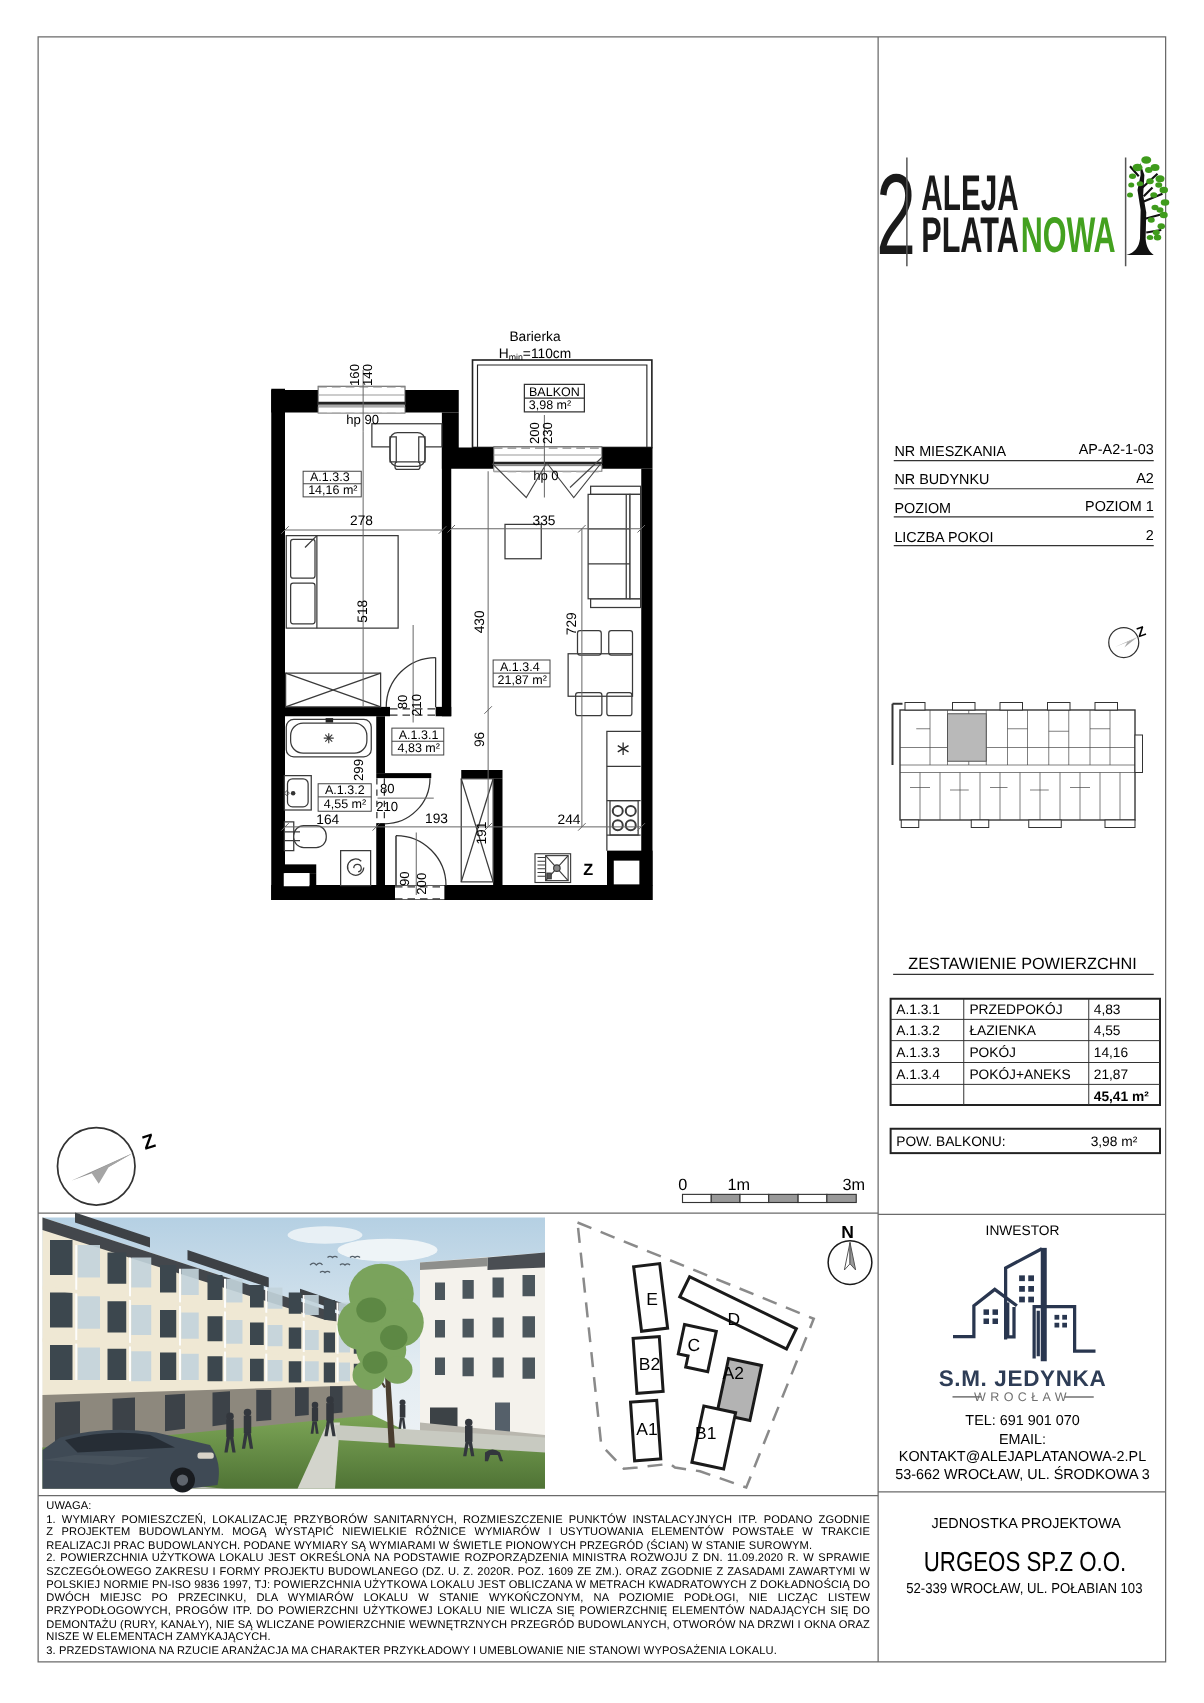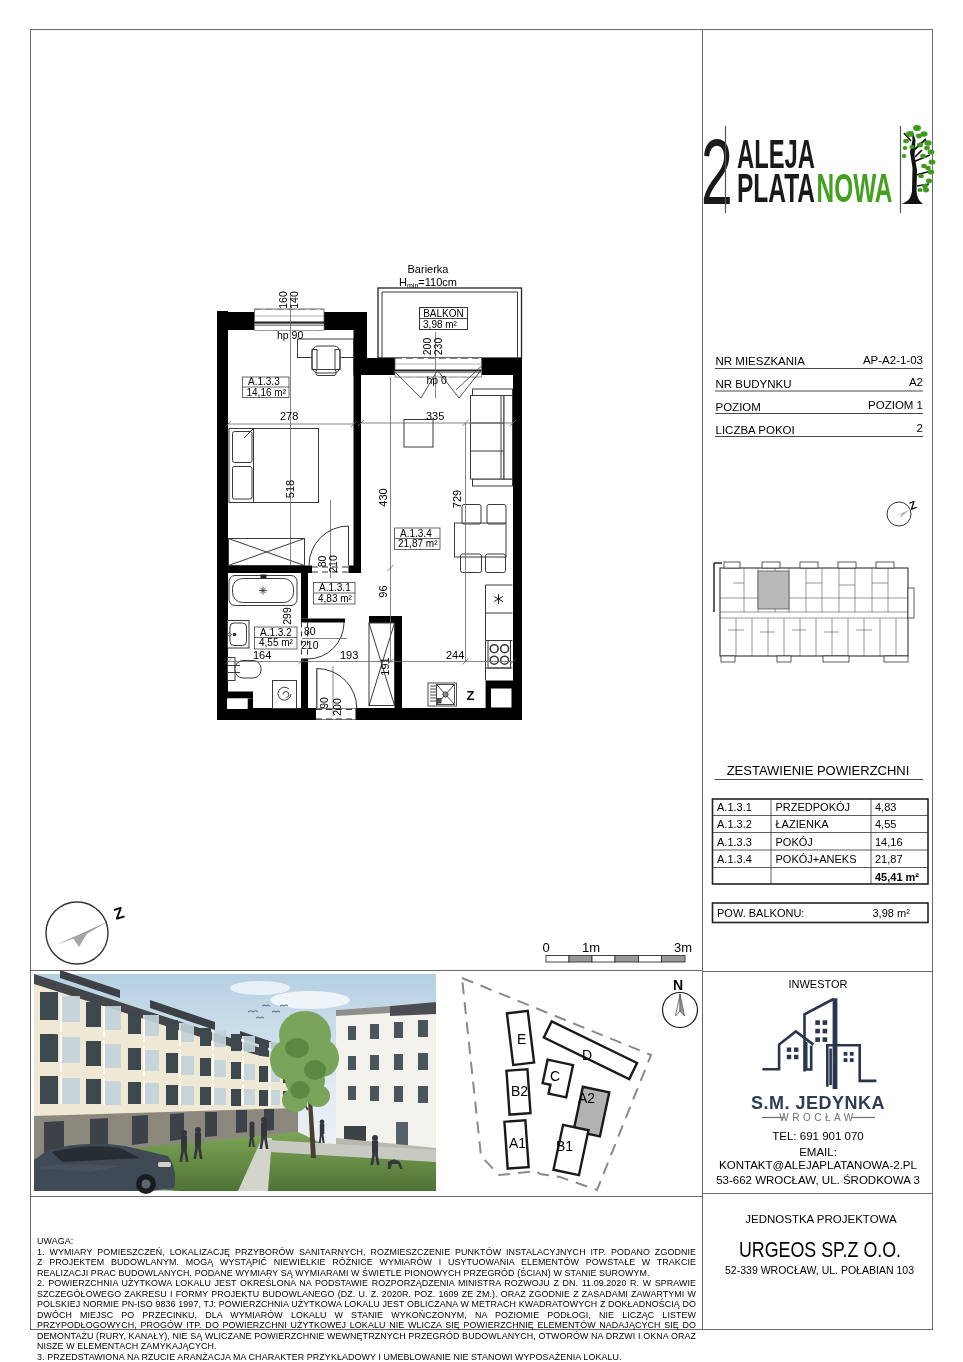--- a/index.html
+++ b/index.html
@@ -774,18 +774,18 @@
       <g>
         <circle cx="680" cy="1010" r="17.5" fill="none" stroke="#1a1a1a" stroke-width="1.2"></circle>
         <text x="673" y="990" font-size="14" font-weight="bold">N</text>
         <path d="M 680 994 L 675.5 1016 L 680 1011 Z" fill="#fff" stroke="#555" stroke-width="0.8"></path>
         <path d="M 680 994 L 684.5 1016 L 680 1011 Z" fill="#9a9a9a" stroke="#555" stroke-width="0.8"></path>
       </g>
     </g>
   </g>
 </svg>
 
-<div class="abs" style="left:37px;top:1199px;width:659px;font-size:8.9px;line-height:10.55px;color:#000;text-align:justify;letter-spacing:0.1px;margin-top:37px;">
+<div class="abs" style="left:37px;top:1199px;width:659px;font-size:8.9px;line-height:10.55px;color:#000;text-align:justify;letter-spacing:0.1px;">
 UWAGA:<br>
 1. WYMIARY POMIESZCZEŃ, LOKALIZACJĘ PRZYBORÓW SANITARNYCH, ROZMIESZCZENIE PUNKTÓW INSTALACYJNYCH ITP. PODANO ZGODNIE Z&nbsp;PROJEKTEM BUDOWLANYM. MOGĄ WYSTĄPIĆ NIEWIELKIE RÓŻNICE WYMIARÓW I USYTUOWANIA ELEMENTÓW POWSTAŁE W TRAKCIE REALIZACJI PRAC BUDOWLANYCH. PODANE WYMIARY SĄ WYMIARAMI W ŚWIETLE PIONOWYCH PRZEGRÓD (ŚCIAN) W STANIE SUROWYM.<br>
 2. POWIERZCHNIA UŻYTKOWA LOKALU JEST OKREŚLONA NA PODSTAWIE ROZPORZĄDZENIA MINISTRA ROZWOJU Z DN. 11.09.2020 R. W SPRAWIE SZCZEGÓŁOWEGO ZAKRESU I FORMY PROJEKTU BUDOWLANEGO (DZ. U. Z. 2020R. POZ. 1609 ZE ZM.). ORAZ ZGODNIE Z ZASADAMI ZAWARTYMI W POLSKIEJ NORMIE PN-ISO 9836 1997, TJ: POWIERZCHNIA UŻYTKOWA LOKALU JEST OBLICZANA W METRACH KWADRATOWYCH Z DOKŁADNOŚCIĄ DO DWÓCH MIEJSC PO PRZECINKU, DLA WYMIARÓW LOKALU W STANIE WYKOŃCZONYM, NA POZIOMIE PODŁOGI, NIE LICZĄC LISTEW PRZYPODŁOGOWYCH, PROGÓW ITP. DO POWIERZCHNI UŻYTKOWEJ LOKALU NIE WLICZA SIĘ POWIERZCHNIĘ ELEMENTÓW NADAJĄCYCH SIĘ DO DEMONTAŻU (RURY, KANAŁY), NIE SĄ WLICZANE POWIERZCHNIE WEWNĘTRZNYCH PRZEGRÓD BUDOWLANYCH, OTWORÓW NA DRZWI I OKNA ORAZ NISZE W ELEMENTACH ZAMYKAJĄCYCH.<br>
 3. PRZEDSTAWIONA NA RZUCIE ARANŻACJA MA CHARAKTER PRZYKŁADOWY I UMEBLOWANIE NIE STANOWI WYPOSAŻENIA LOKALU.
 </div>
 
 </body></html>

